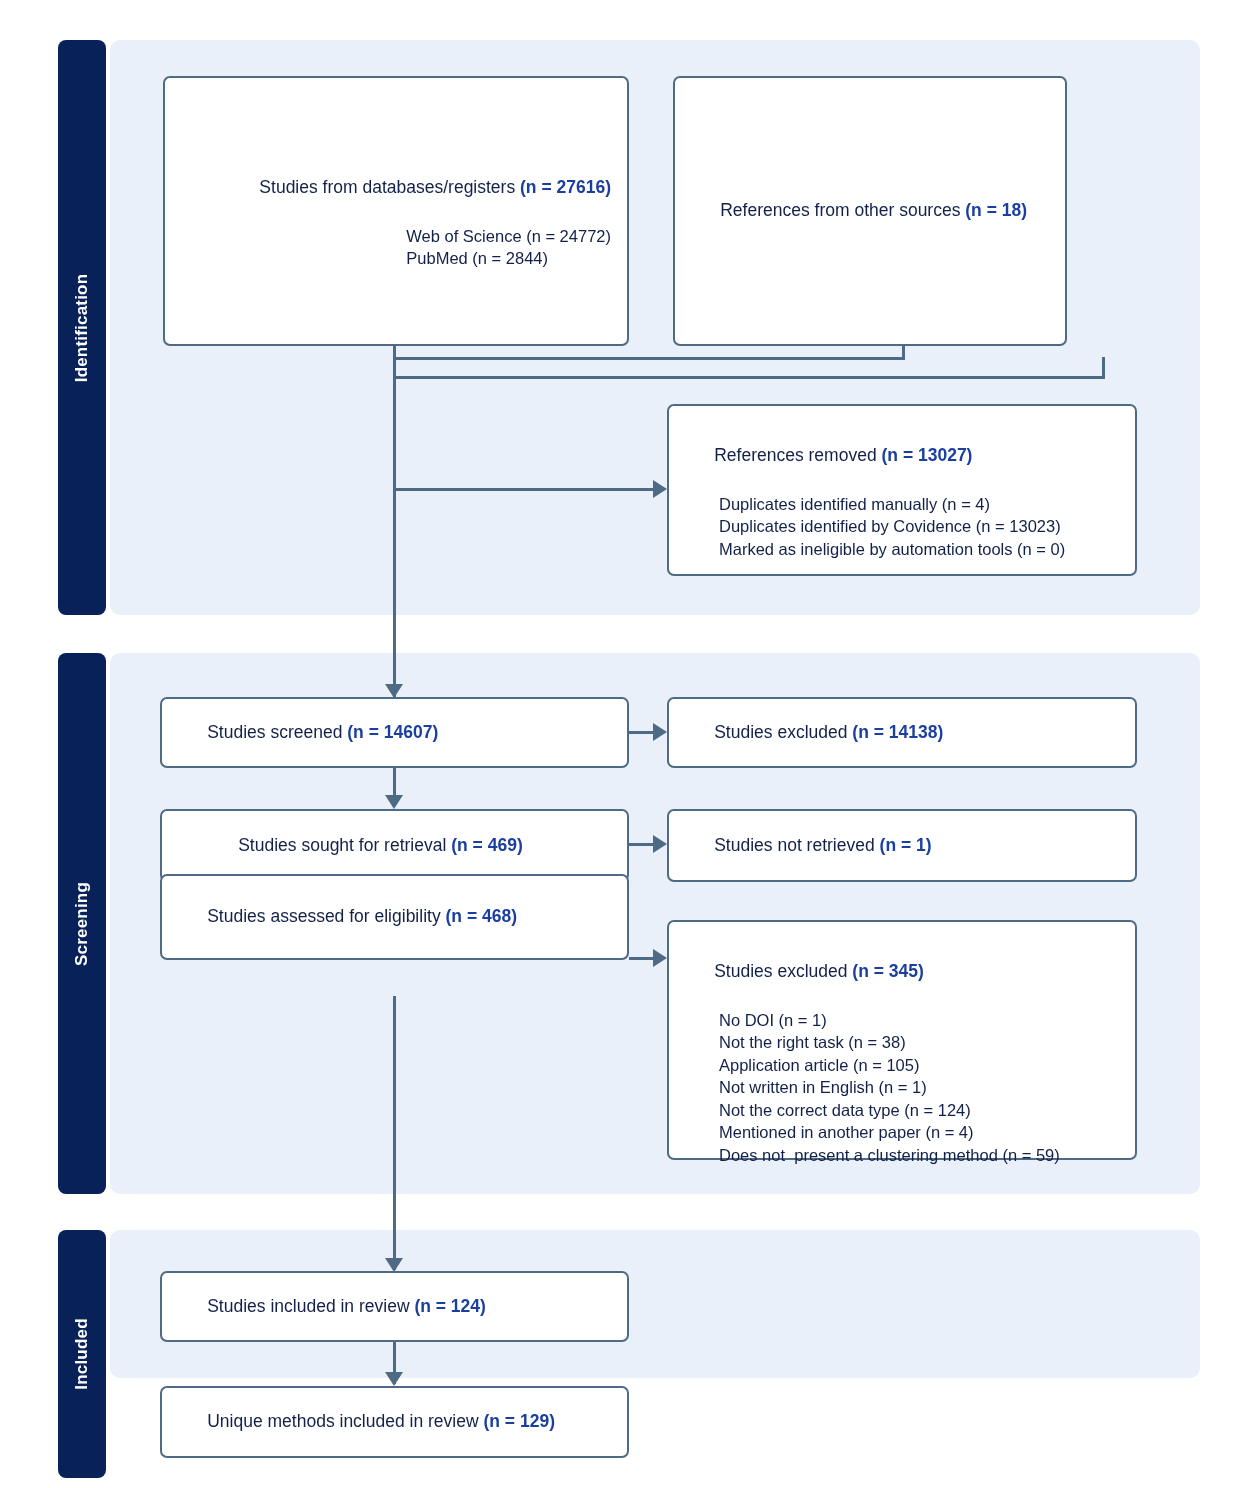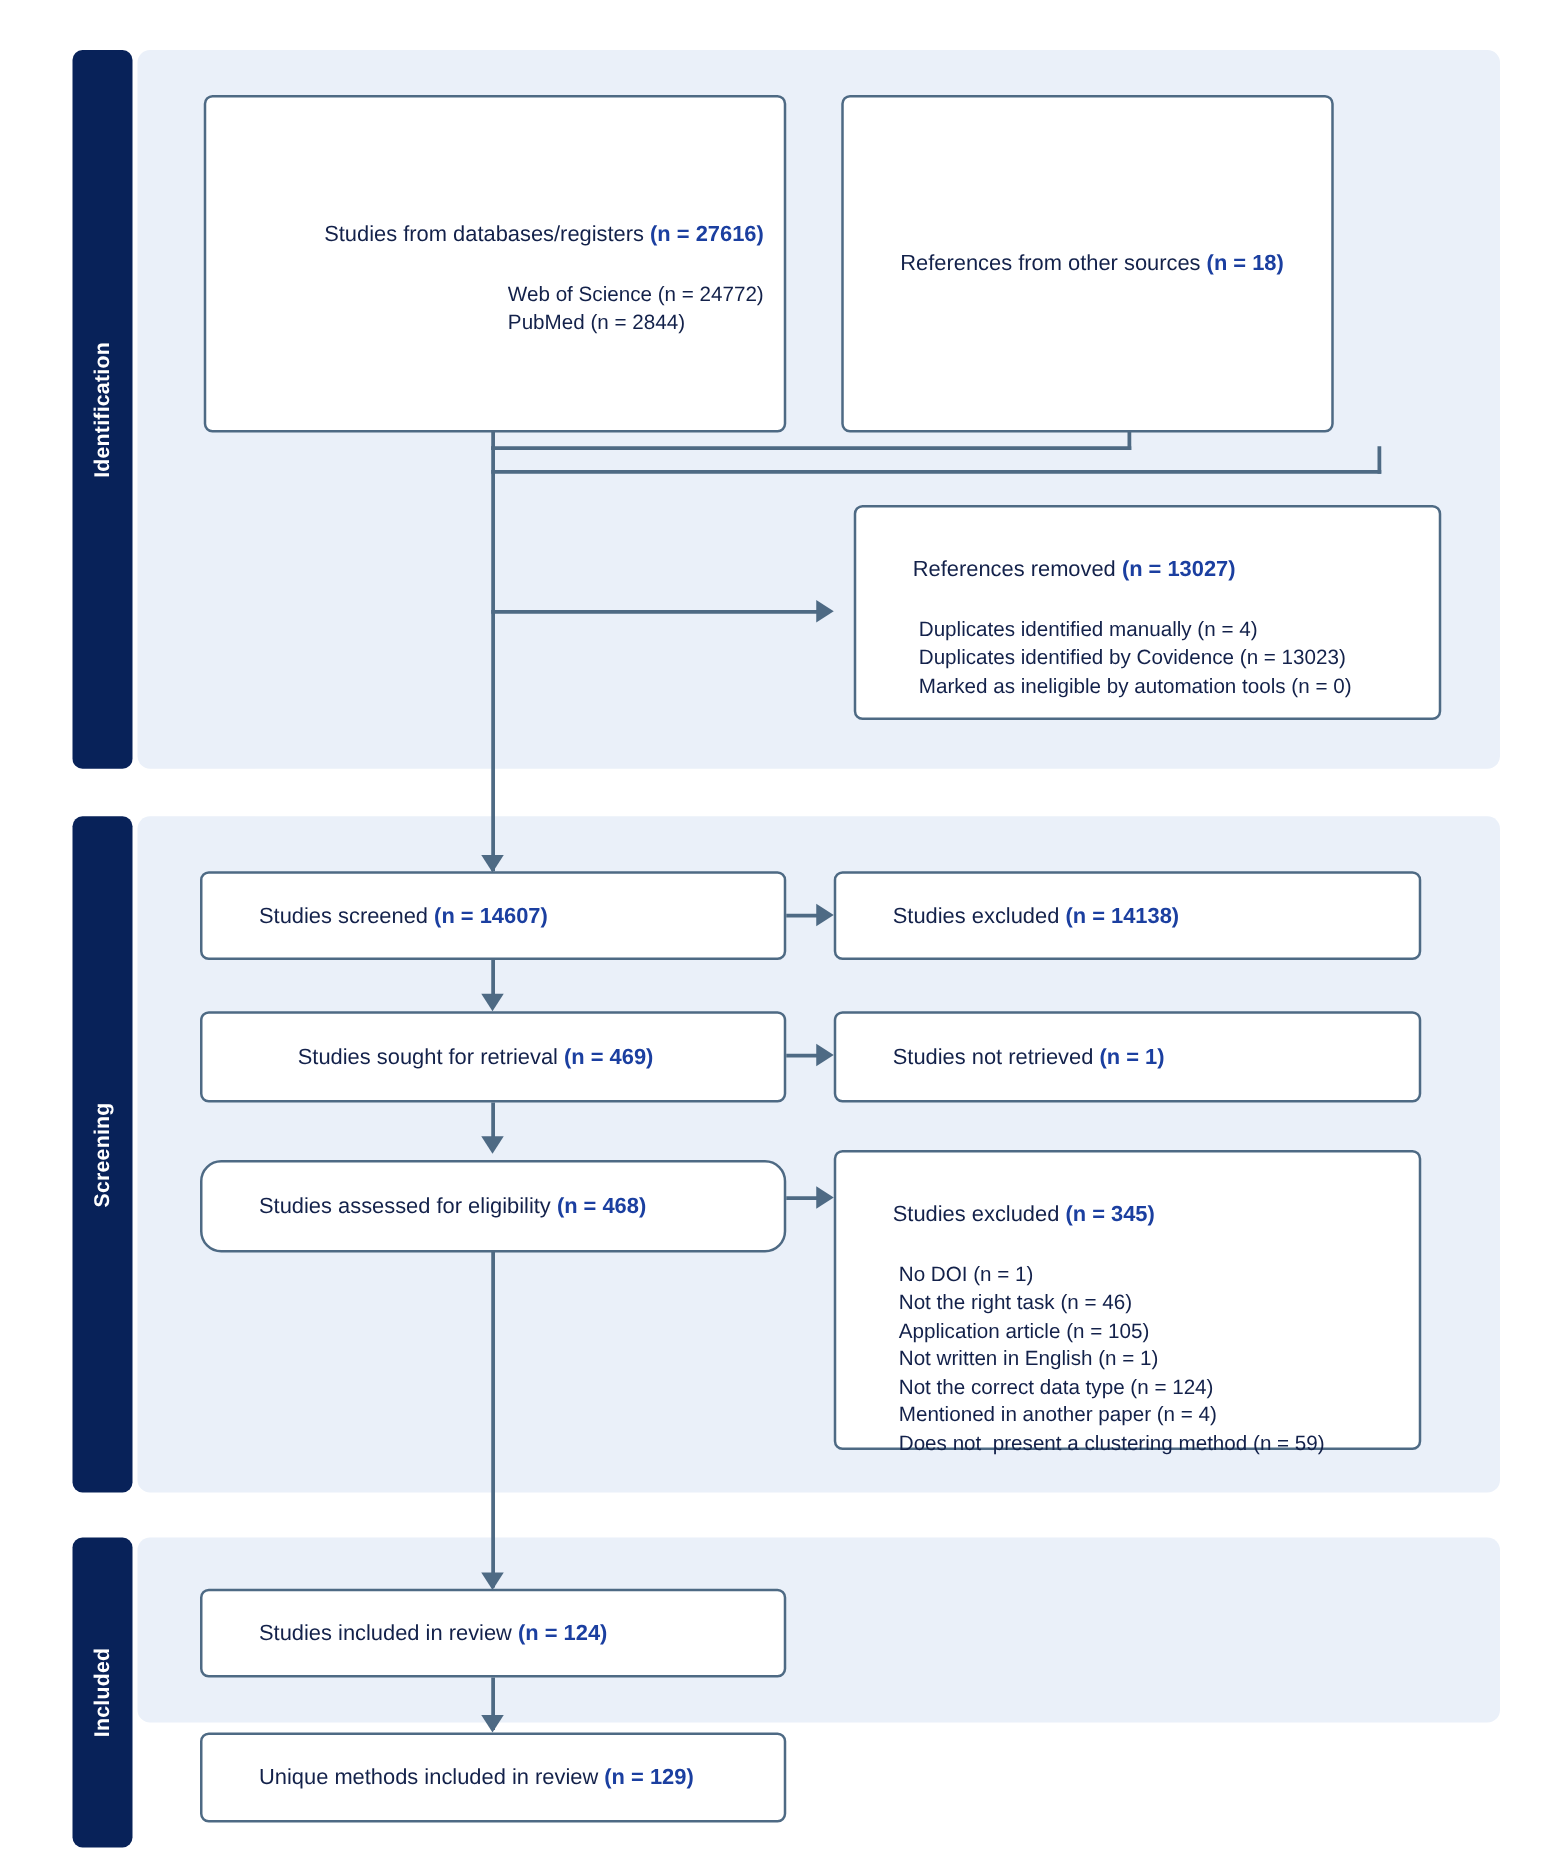--- a/index.html
+++ b/index.html
@@ -163,21 +163,21 @@
       <li>PubMed (n = 2844)</li>
     </ul>
   </div>
 
   <div class="node" style="left:673px; top:76px; width:394px; height:270px;">
     <div class="headline">
       <span>References from other sources </span><span class="count">(n = 18)</span>
     </div>
   </div>
 
-  <div class="node" style="left:683px; top:404px; width:470px; height:172px;">
+  <div class="node" style="left:667px; top:404px; width:470px; height:172px;">
     <div class="headline">
       <span>References removed </span><span class="count">(n = 13027)</span>
     </div>
     <ul>
       <li>Duplicates identified manually (n = 4)</li>
       <li>Duplicates identified by Covidence (n = 13023)</li>
       <li>Marked as ineligible by automation tools (n = 0)</li>
     </ul>
   </div>
 
@@ -198,33 +198,33 @@
       <span>Studies sought for retrieval </span><span class="count">(n = 469)</span>
     </div>
   </div>
 
   <div class="node" style="left:667px; top:809px; width:470px; height:73px;">
     <div class="headline">
       <span>Studies not retrieved </span><span class="count">(n = 1)</span>
     </div>
   </div>
 
-  <div class="node" style="left:160px; top:928px; width:469px; height:74px;border-radius:17px;">
+  <div class="node" style="left:160px; top:874px; width:469px; height:86px;">
     <div class="headline">
       <span>Studies assessed for eligibility </span><span class="count">(n = 468)</span>
     </div>
   </div>
 
   <div class="node" style="left:667px; top:920px; width:470px; height:240px; justify-content:flex-start; padding-top:14px;">
     <div class="headline">
       <span>Studies excluded </span><span class="count">(n = 345)</span>
     </div>
     <ul>
       <li>No DOI (n = 1)</li>
-      <li>Not the right task (n = 46)</li>
+      <li>Not the right task (n = 38)</li>
       <li>Application article (n = 105)</li>
       <li>Not written in English (n = 1)</li>
       <li>Not the correct data type (n = 124)</li>
       <li>Mentioned in another paper (n = 4)</li>
       <li>Does not  present a clustering method (n = 59)</li>
     </ul>
   </div>
 
   <div class="node" style="left:160px; top:1271px; width:469px; height:71px;">
     <div class="headline">

